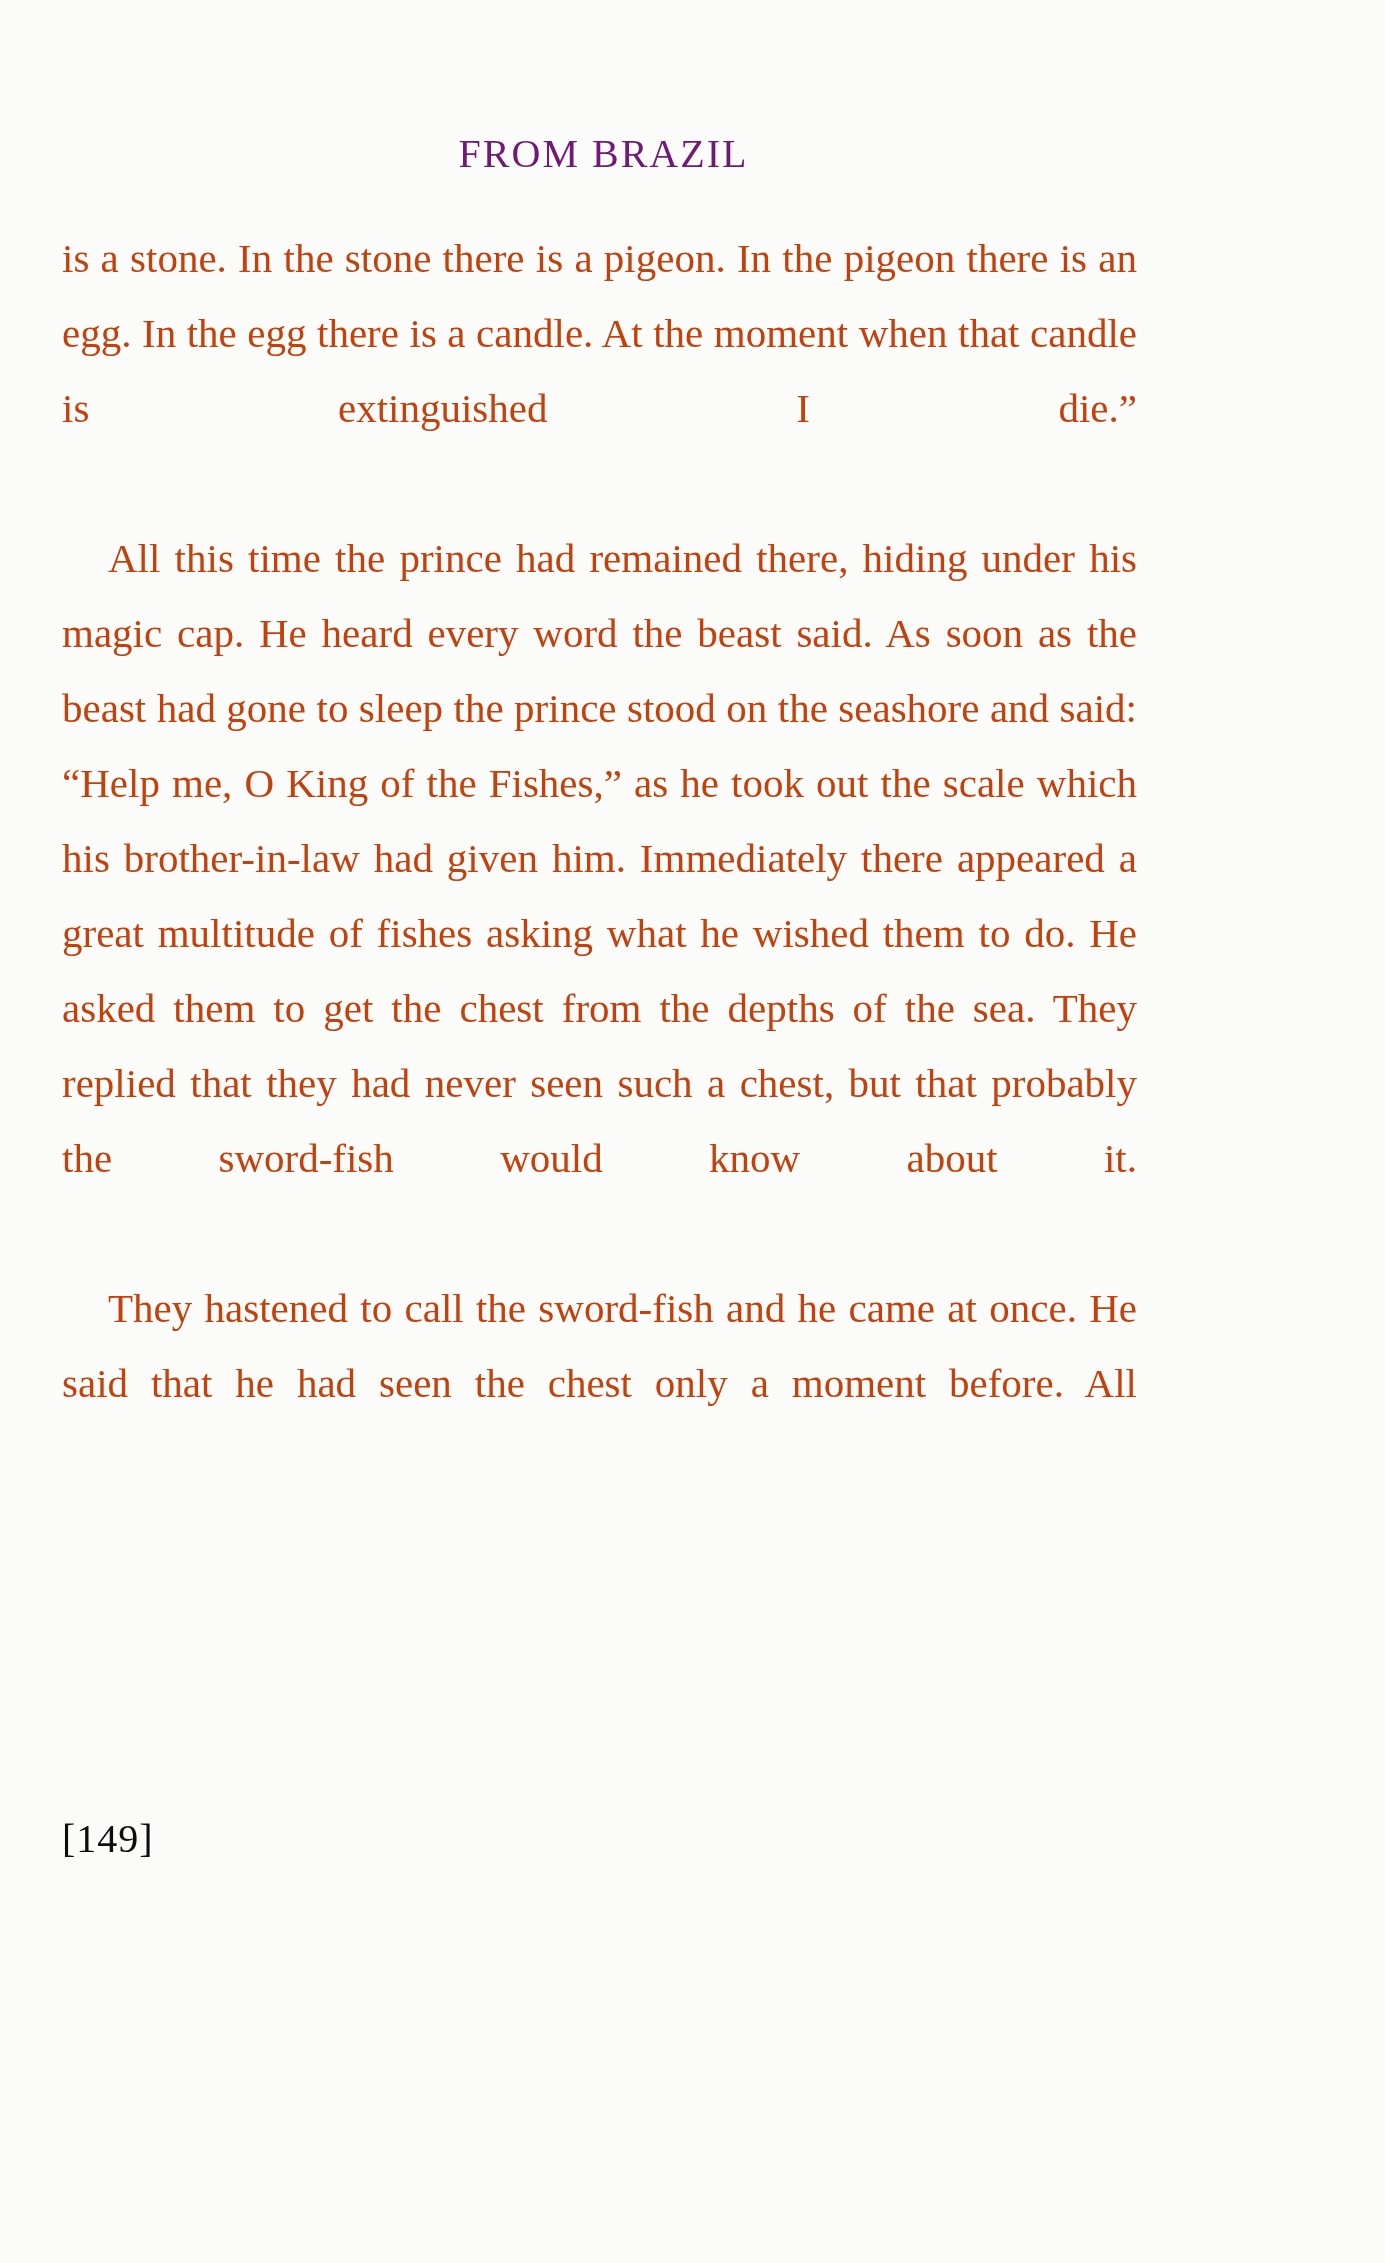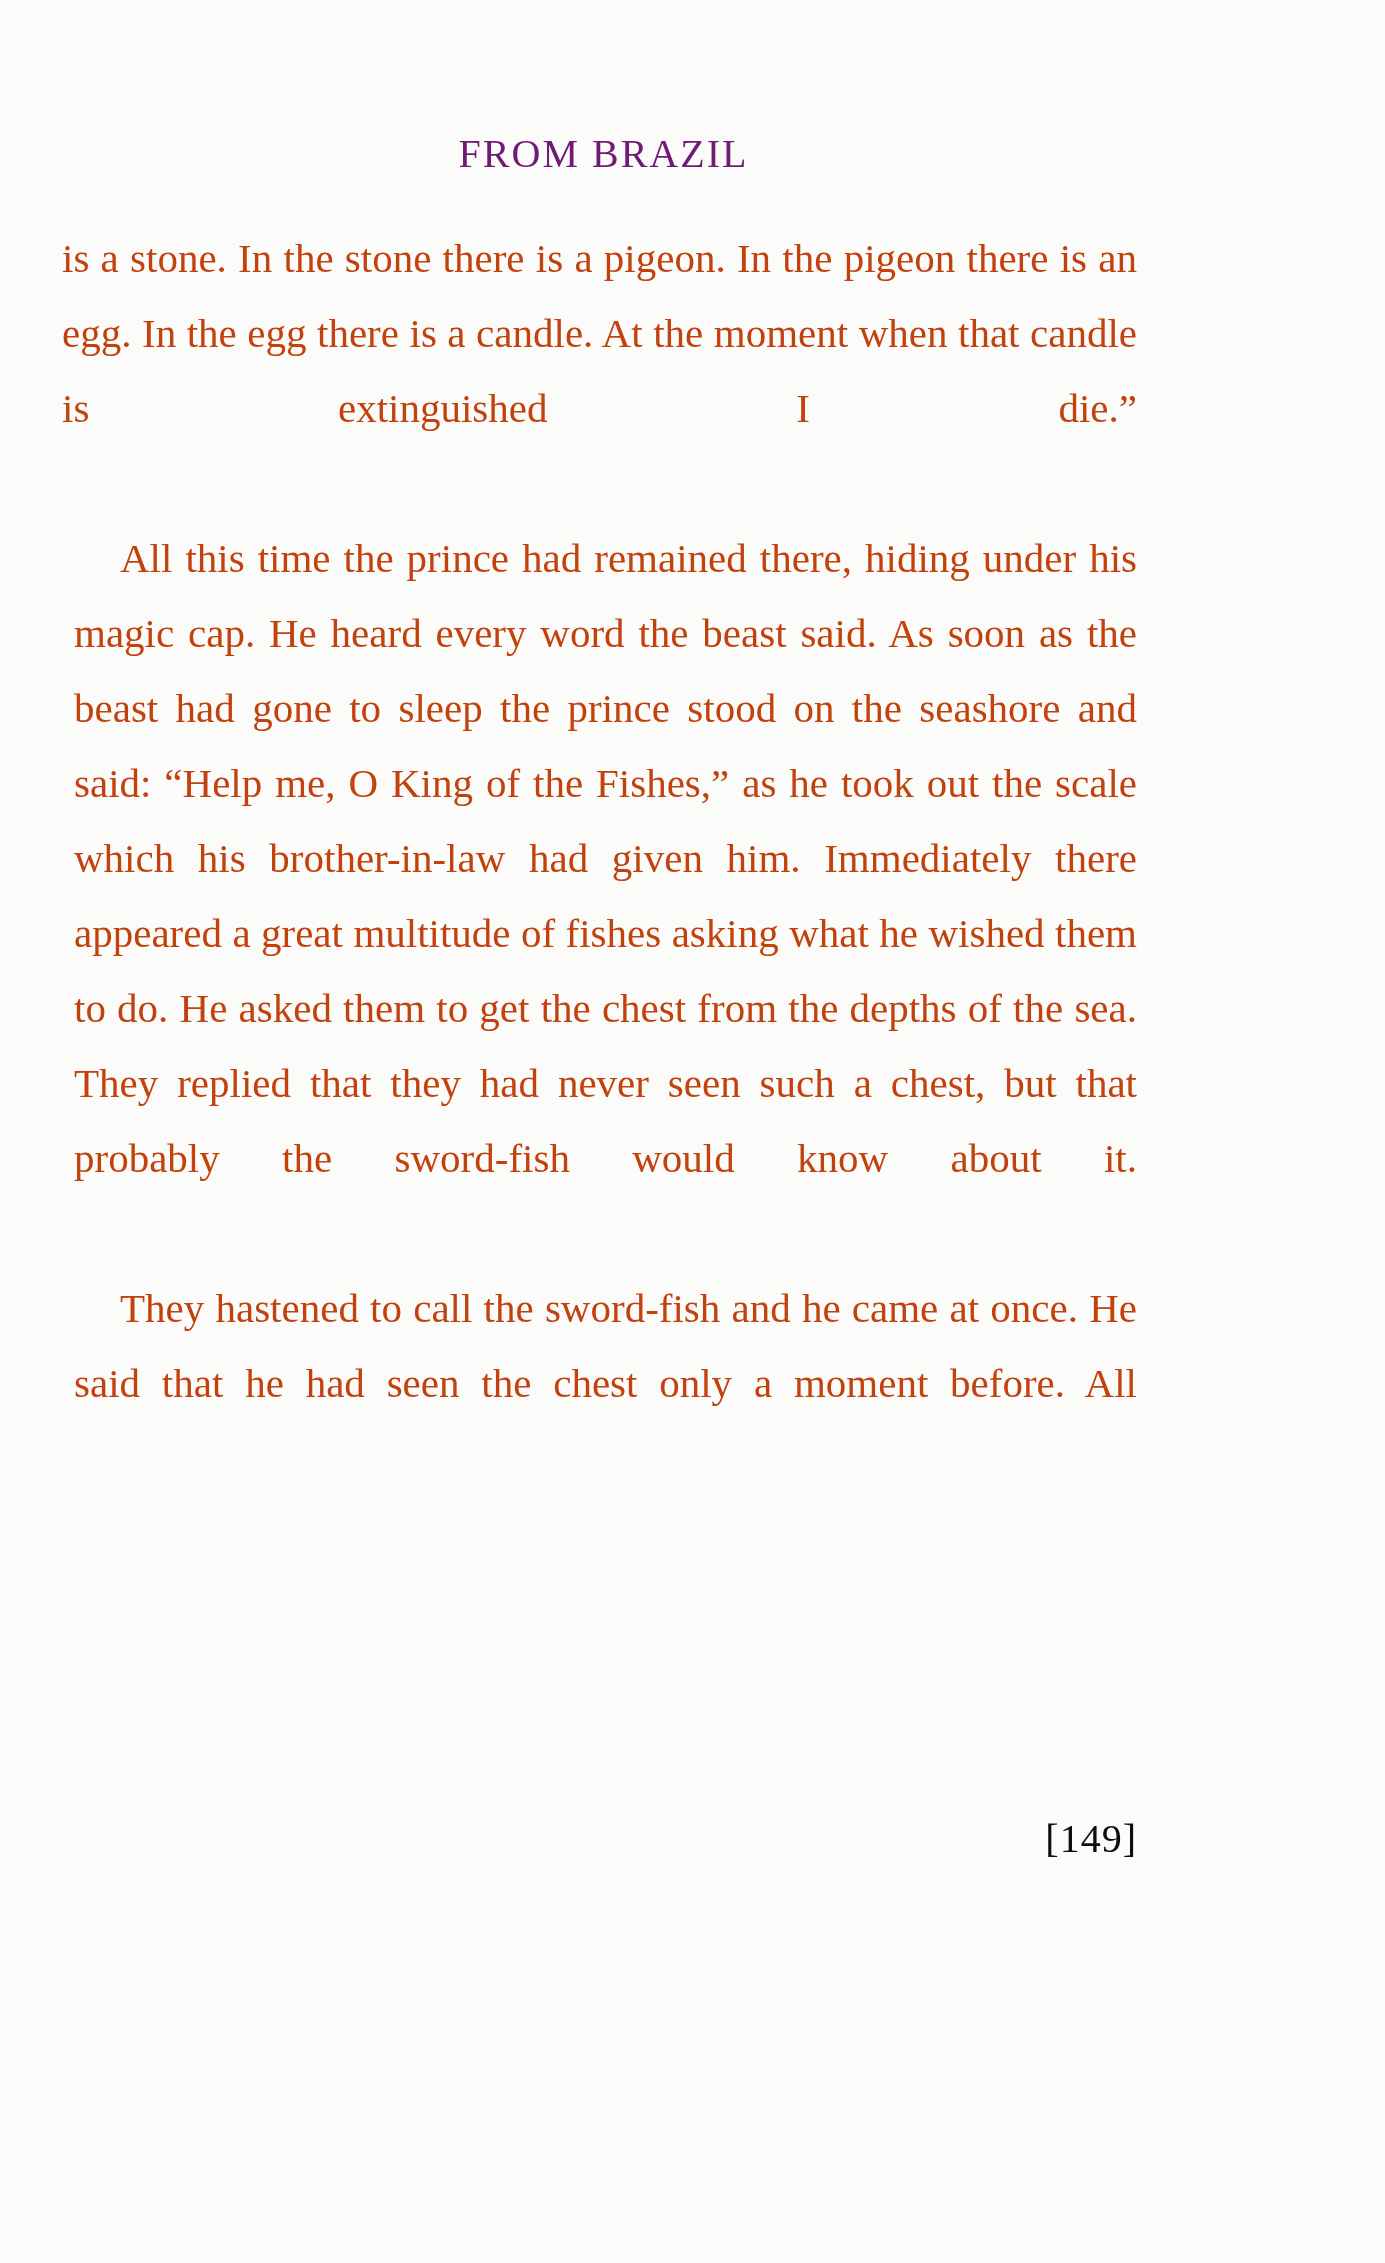--- a/index.html
+++ b/index.html
@@ -44,34 +44,33 @@
     color: #c2410c;
   }
   p.para {
     margin: 0;
     text-align: justify;
     text-justify: inter-word;
     hyphens: manual;
   }
   p.para.indent {
     text-indent: 46px;
-    margin-left: 12px;
   }
   
   p.para::after {
     content: "";
     display: inline-block;
     width: 100%;
   }
   .folio {
     position: absolute;
     left: 0;
     top: 1685px;
     width: 1075px;
-    text-align: right;
+    text-align: left;
     font-size: 40px;
     color: #0d0d0d;
     letter-spacing: 1px;
   }
 </style>
 </head>
 <body>
 
 <div class="page">
   <div class="content">

